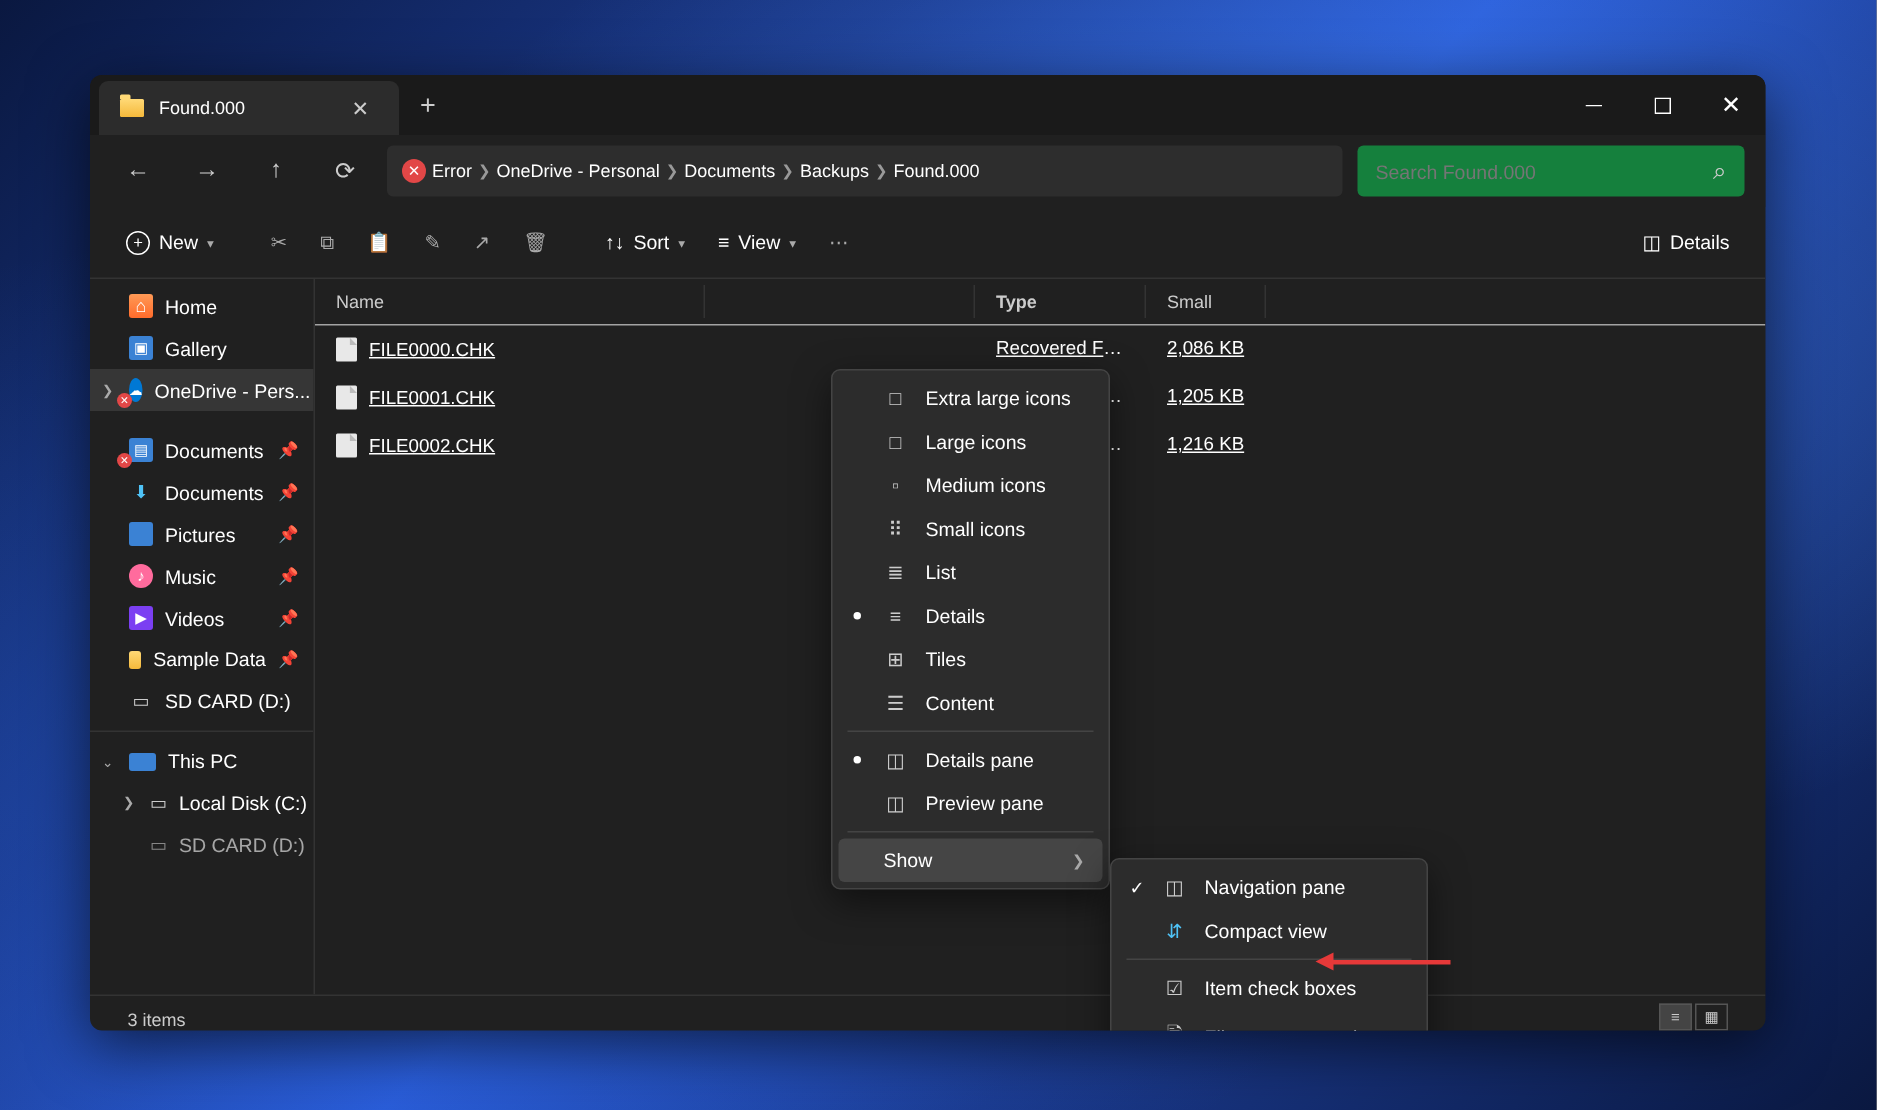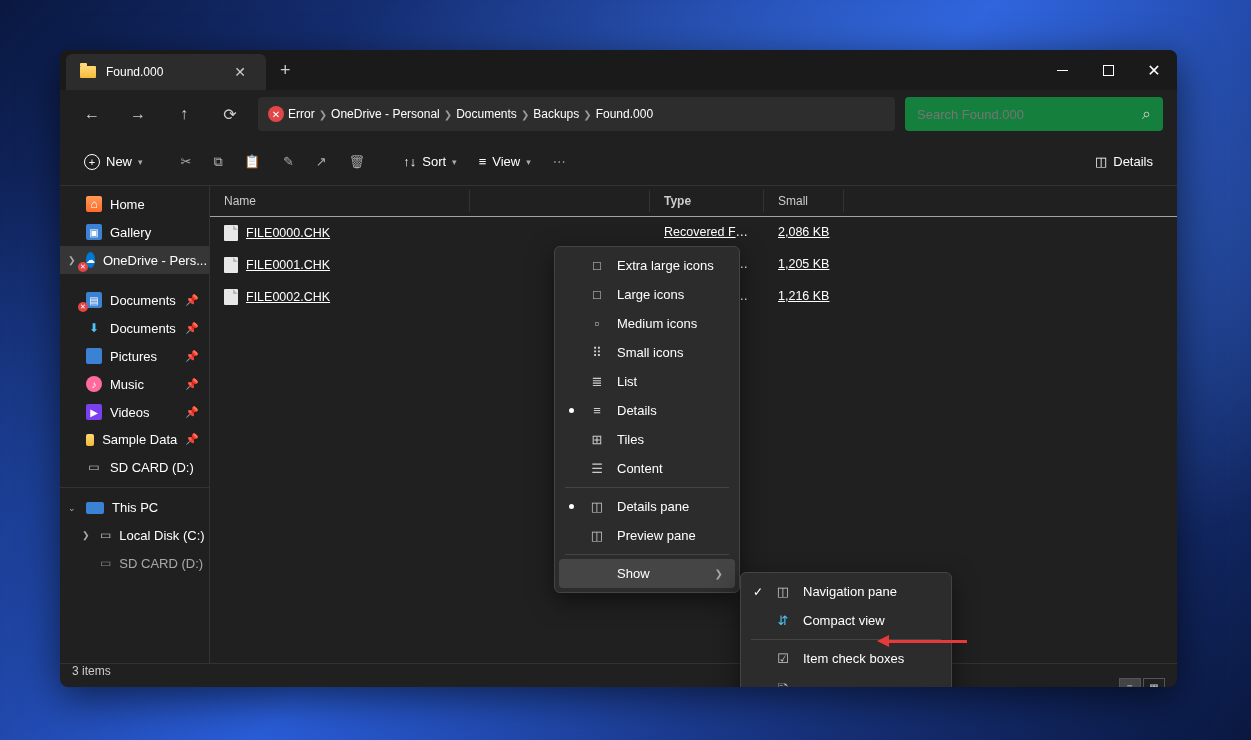--- a/index.html
+++ b/index.html
@@ -62,21 +62,21 @@
   .col.size { width: 80px; text-align: left; }
   .rows { flex: 1; overflow: auto; }
   .row { display: flex; padding: 4px 0; color: #fff; font-size: 12.5px; cursor: pointer; text-decoration: underline; }
   .cell { padding: 4px 14px; overflow: hidden; text-overflow: ellipsis; white-space: nowrap; }
   .cell.name { width: 260px; display: flex; align-items: center; gap: 8px; }
   .cell.dm { width: 180px; }
   .cell.type { width: 114px; }
   .cell.size { width: 80px; text-align: left; }
   .file-ic { width: 14px; height: 16px; background: #e8e8e8; border-radius: 1px; position: relative; }
   .file-ic::before { content: ''; position: absolute; top: 0; right: 0; width: 5px; height: 5px; background: #bbb; clip-path: polygon(0 0, 100% 100%, 0 100%); }
-  .status { height: 24px; border-top: 1px solid #333; display: flex; align-items: flex-start; padding: 0 12px; color: #ccc; font-size: 12px; flex-direction: column; }
+  .status { height: 24px; border-top: 1px solid #333; display: flex; align-items: flex-end; padding: 0 25px; color: #ccc; font-size: 12px; }
   .status-right { margin-left: auto; display: flex; gap: 2px; }
   .status-right .vbtn { width: 22px; height: 18px; border: 1px solid #555; display: flex; align-items: center; justify-content: center; color: #ccc; font-size: 10px; cursor: pointer; }
   .status-right .vbtn.active { background: #444; }
   .menu { position: absolute; background: #2c2c2c; border: 1px solid #444; border-radius: 6px; padding: 4px; box-shadow: 0 8px 24px rgba(0,0,0,0.5); z-index: 100; }
   .menu1 { left: 494px; top: 196px; width: 186px; }
   .menu2 { left: 680px; top: 522px; width: 212px; }
   .mi { display: flex; align-items: center; gap: 12px; padding: 7px 12px 7px 30px; color: #fff; font-size: 13px; cursor: pointer; border-radius: 4px; position: relative; }
   .mi.hl { background: rgba(255,255,255,0.12); }
   .mi .bullet { position: absolute; left: 10px; width: 5px; height: 5px; background: #fff; border-radius: 50%; }
   .mi .check { position: absolute; left: 8px; color: #fff; font-size: 12px; }
@@ -311,21 +311,21 @@
         <span class="bullet"></span>
         <span class="mic">◫</span>
         <span>Details pane</span>
       </div>
     <div class="mi">
         <span class="mic">◫</span>
         <span>Preview pane</span>
       </div>
     <div class="msep"></div>
     <div class="mi hl">
-        <span style="margin-left:28px">Show</span>
+        <span style="">Show</span>
         <span class="mar">❯</span>
       </div>
   </div>
 
   <div class="menu menu2">
     <div class="mi">
         <span class="check">✓</span>
         <span class="mic">◫</span>
         <span>Navigation pane</span>
       </div>

